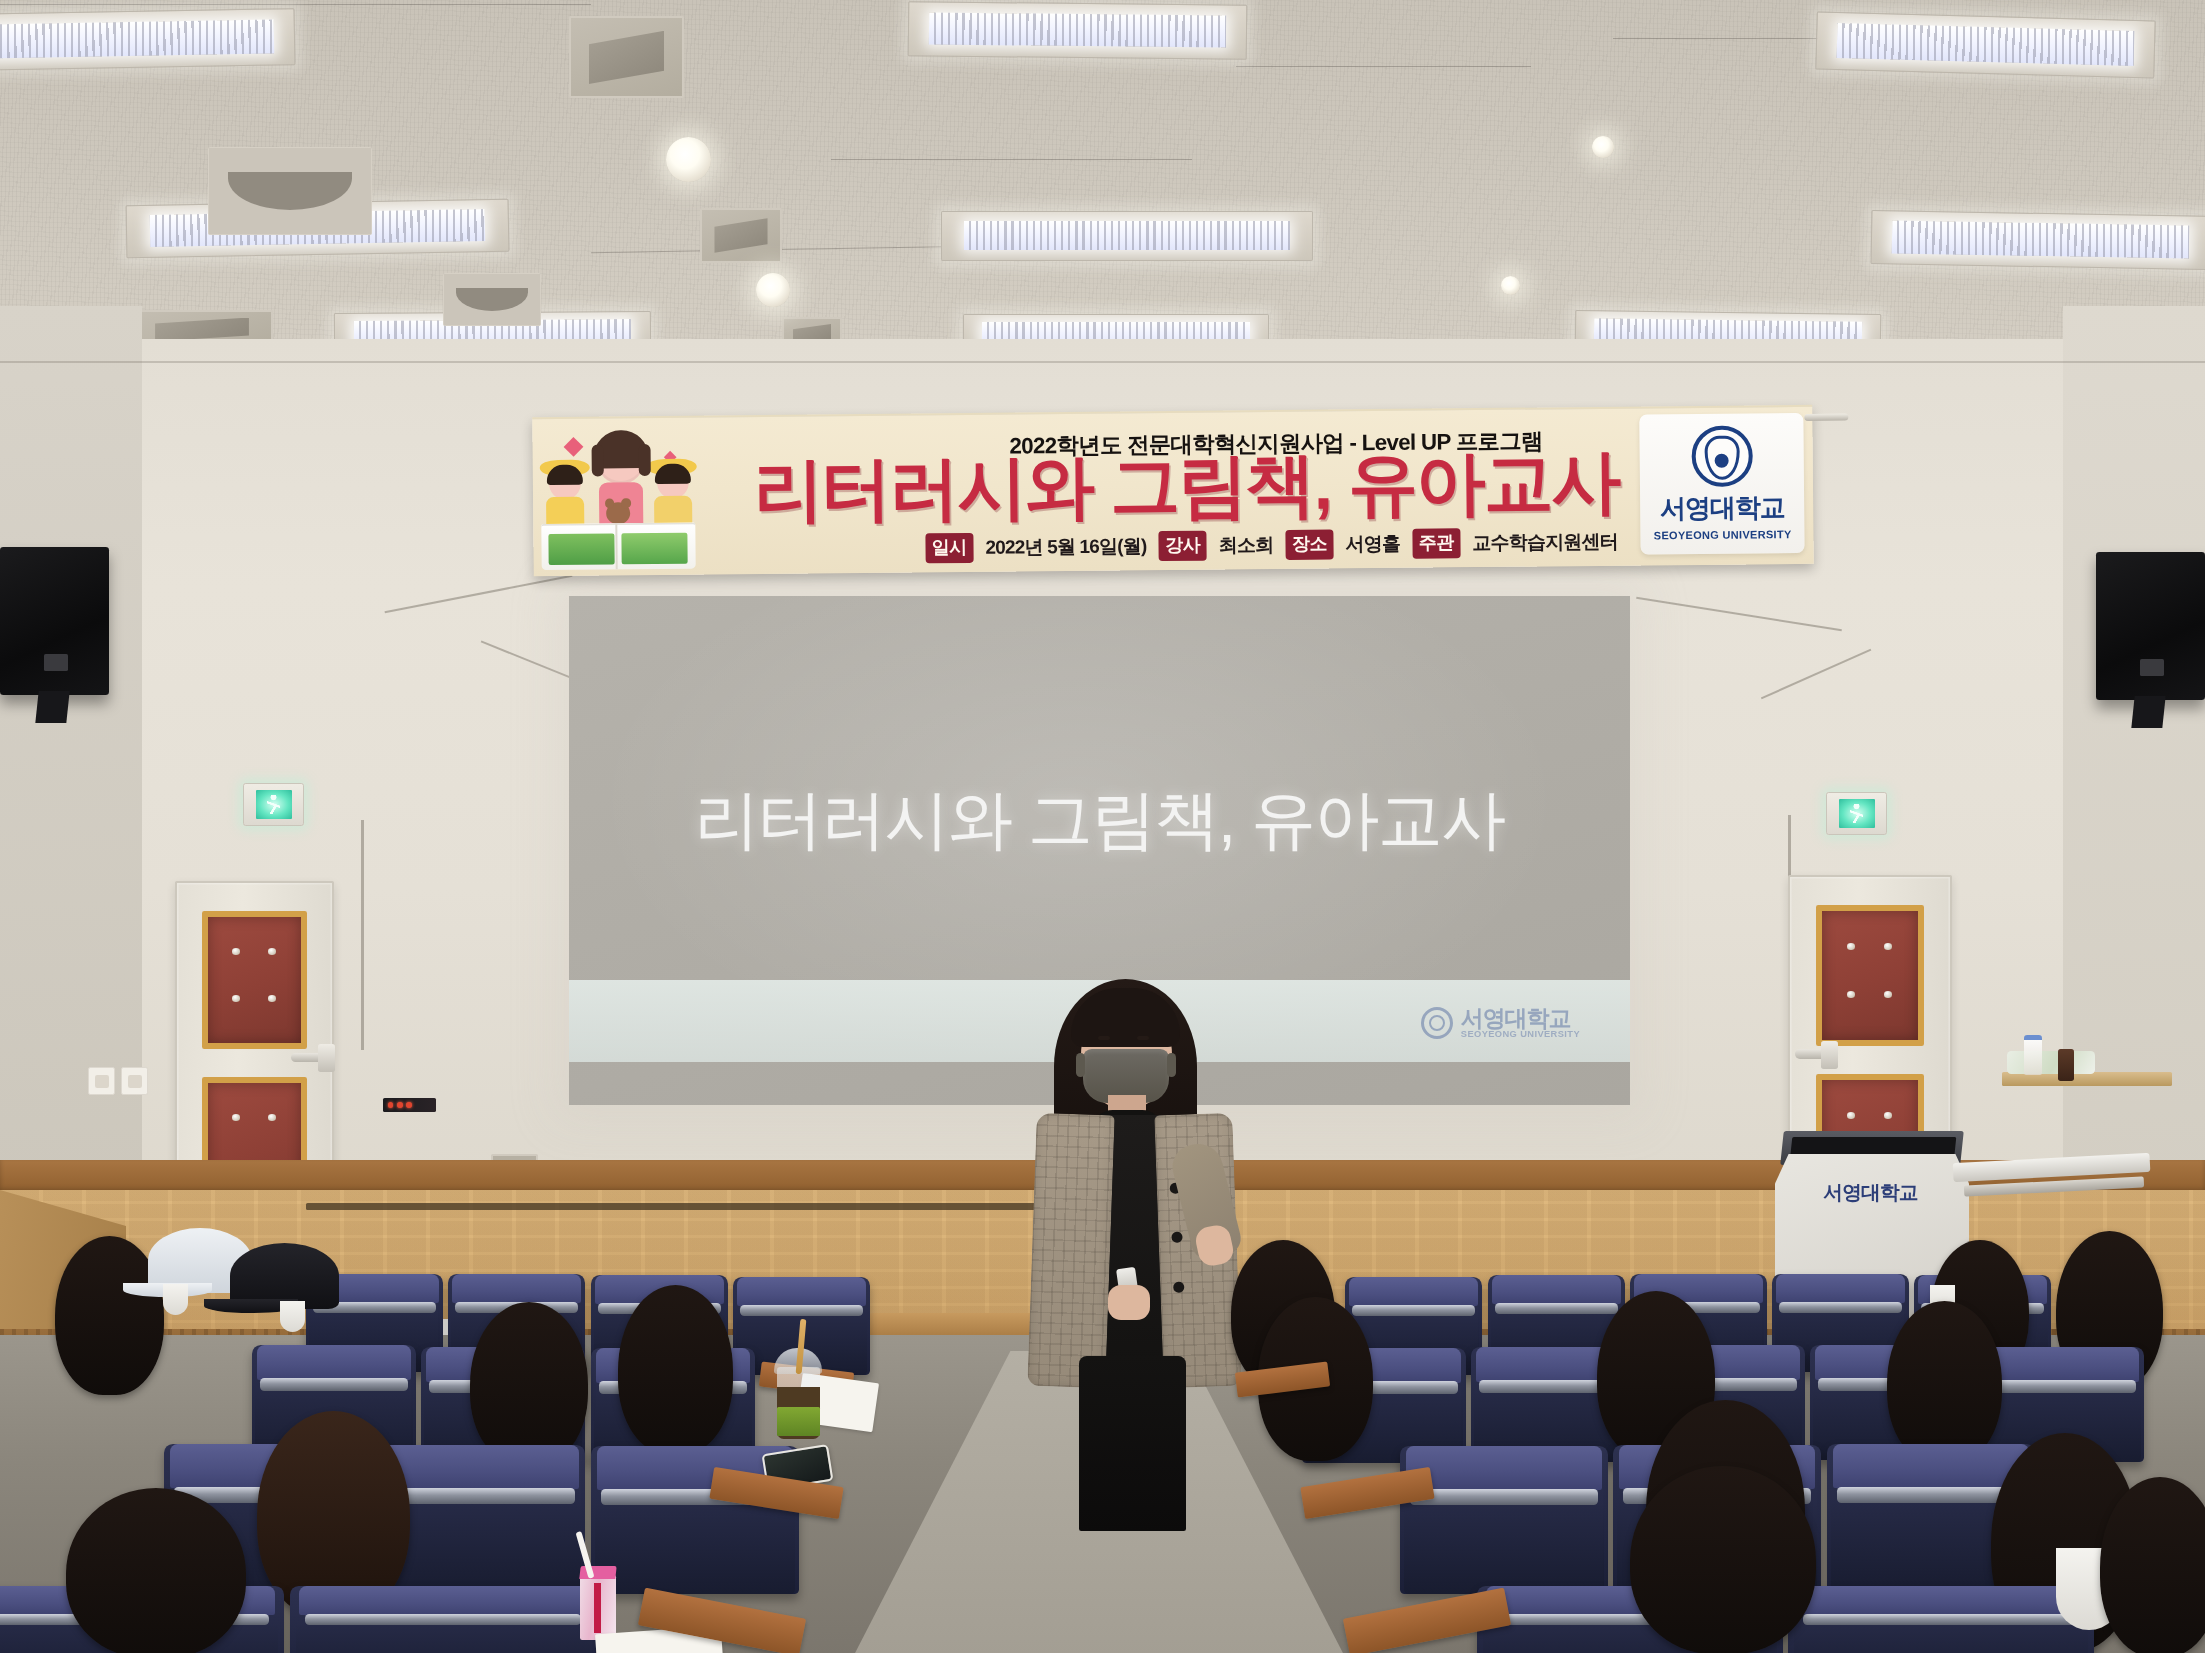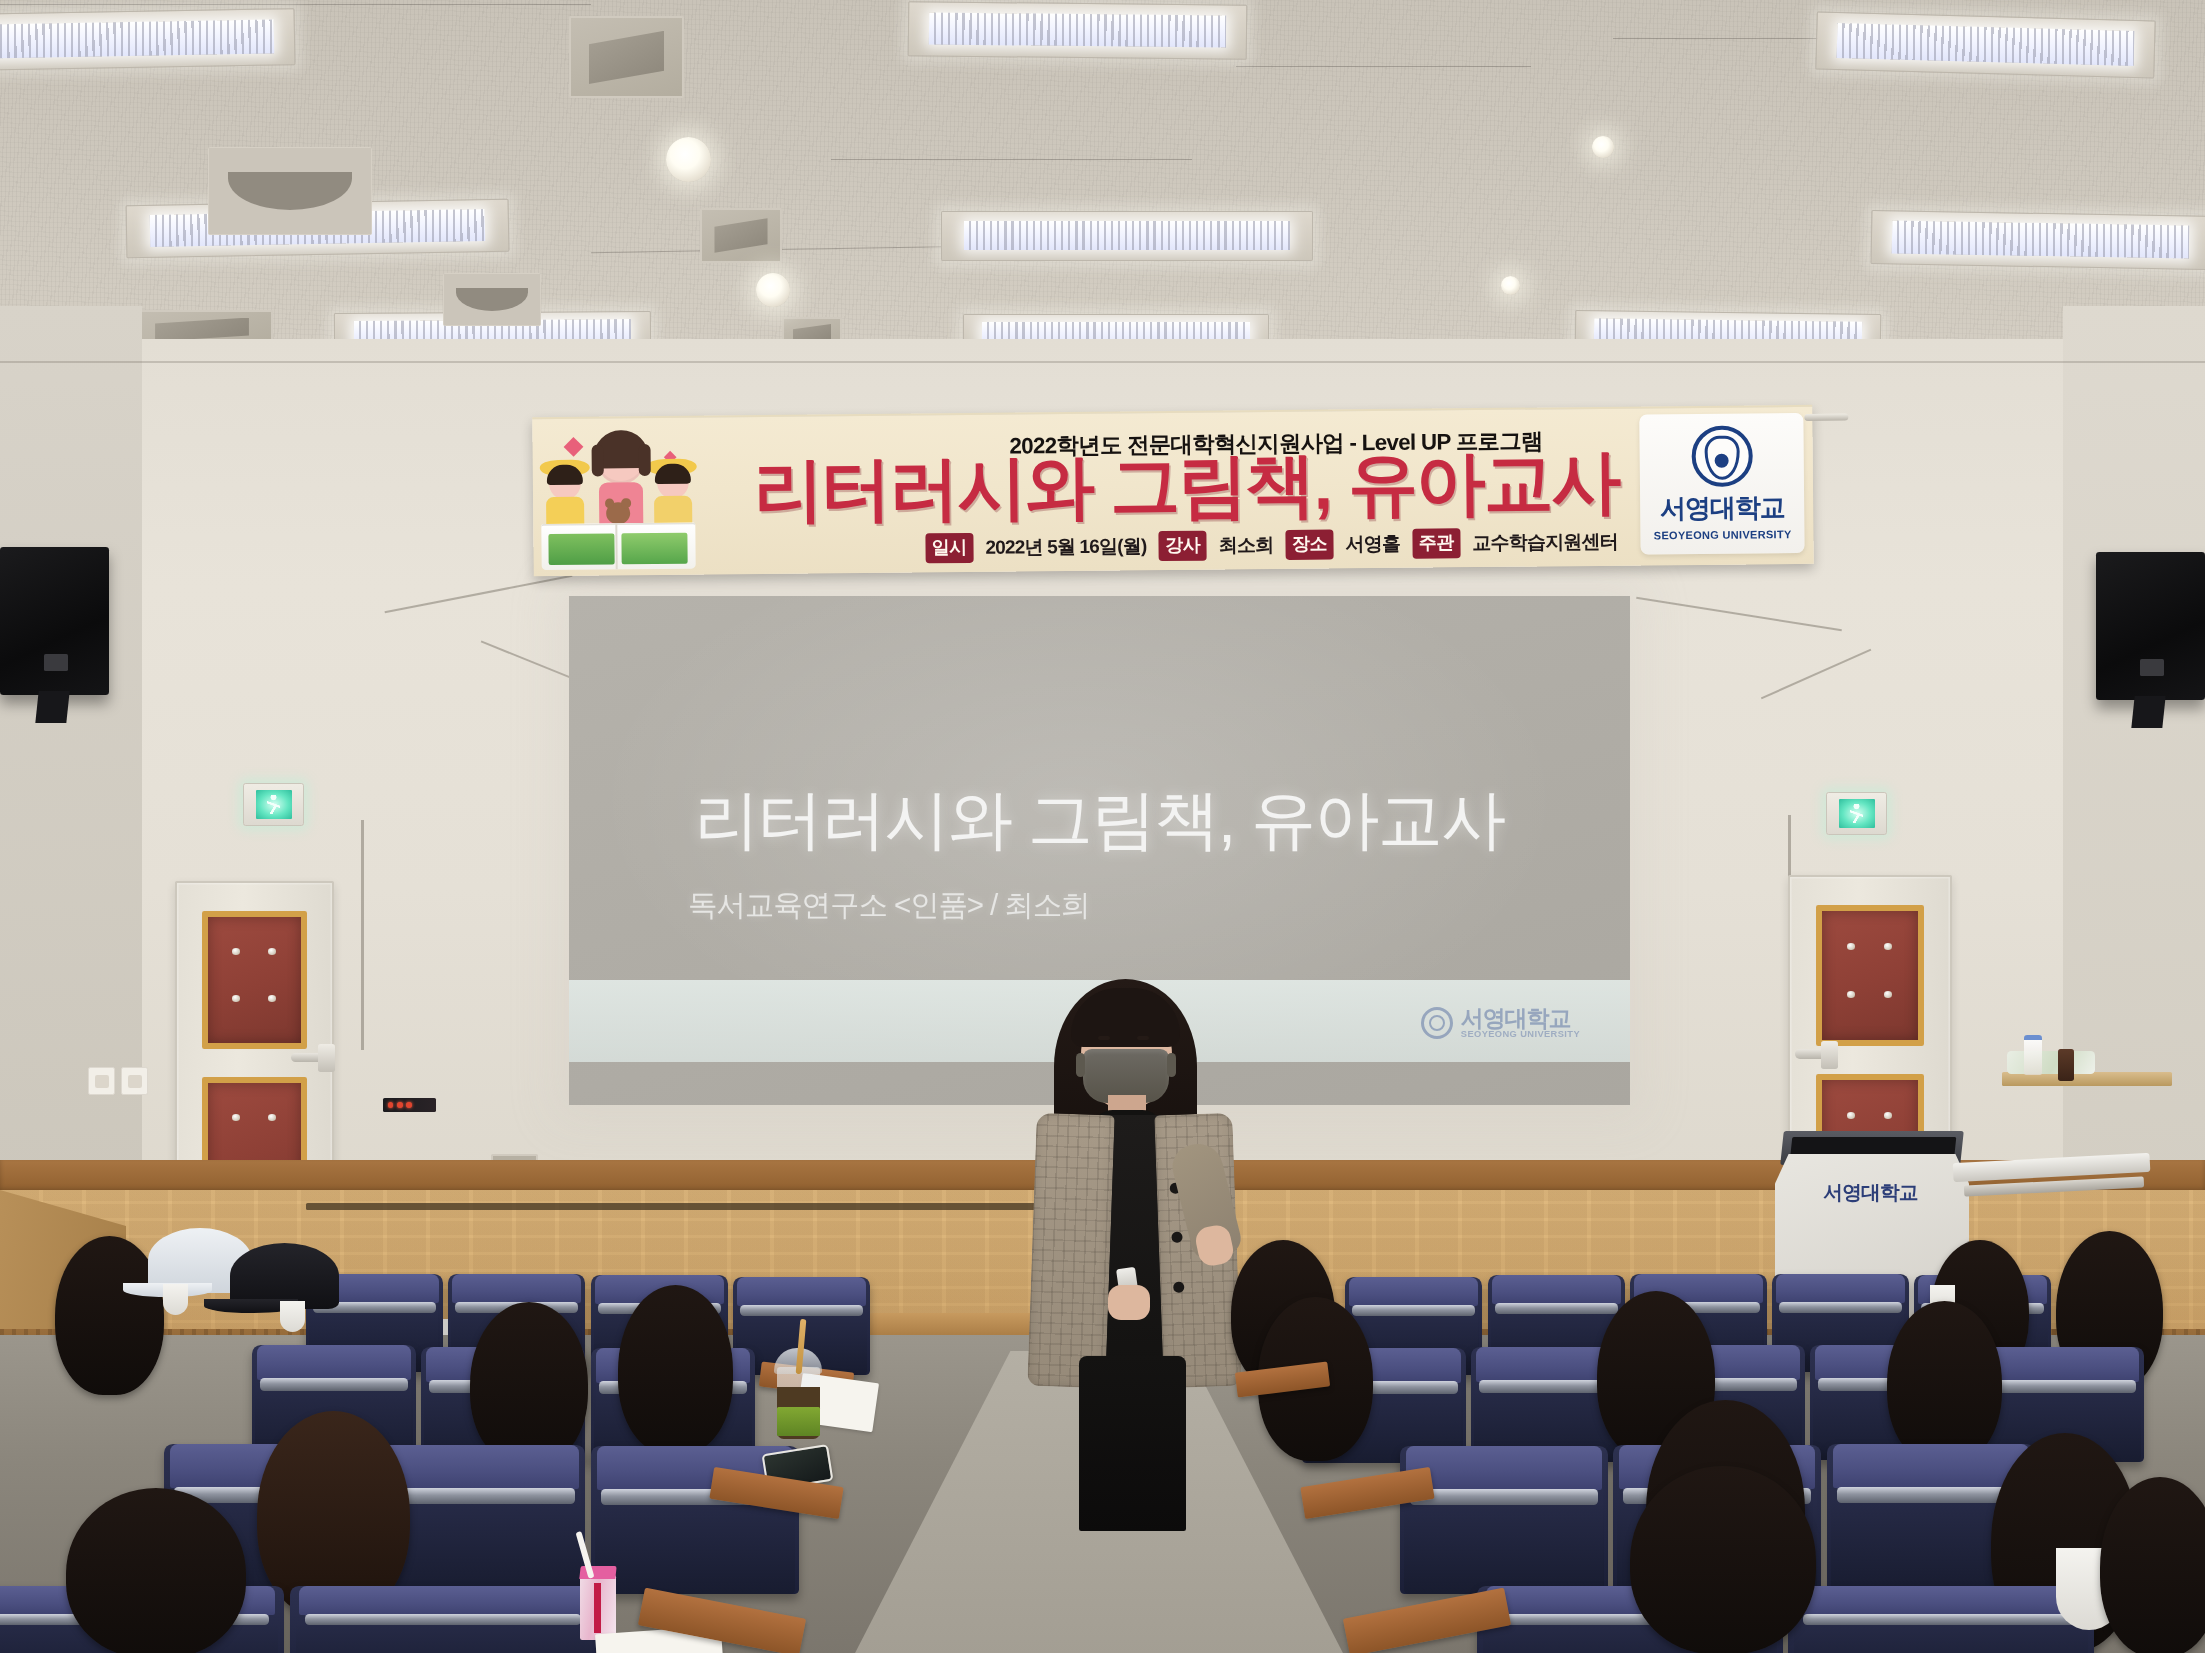--- a/index.html
+++ b/index.html
@@ -781,21 +781,20 @@
   <div class="outlet" style="left:121px;top:1067px;width:27px;height:28.4px;"></div>
   <div class="red-led" style="left:383px;top:1098px;">
     <i></i>
       <i></i>
       <i></i>
   </div>
 
   <div class="screen-area">
     <div class="screen-lit"></div>
     <div class="slide-title">리터러시와 그림책, 유아교사</div>
-    <div class="slide-sub">독서교육연구소 &lt;인품&gt; / 최소희</div>
     <div class="slide-band"></div>
     <div class="slide-logo">
       <div class="slide-crest"></div>
       <div class="slide-logo-txt">
         <span class="slide-logo-ko">서영대학교</span>
         <span class="slide-logo-en">SEOYEONG UNIVERSITY</span>
       </div>
     </div>
   </div>
 

